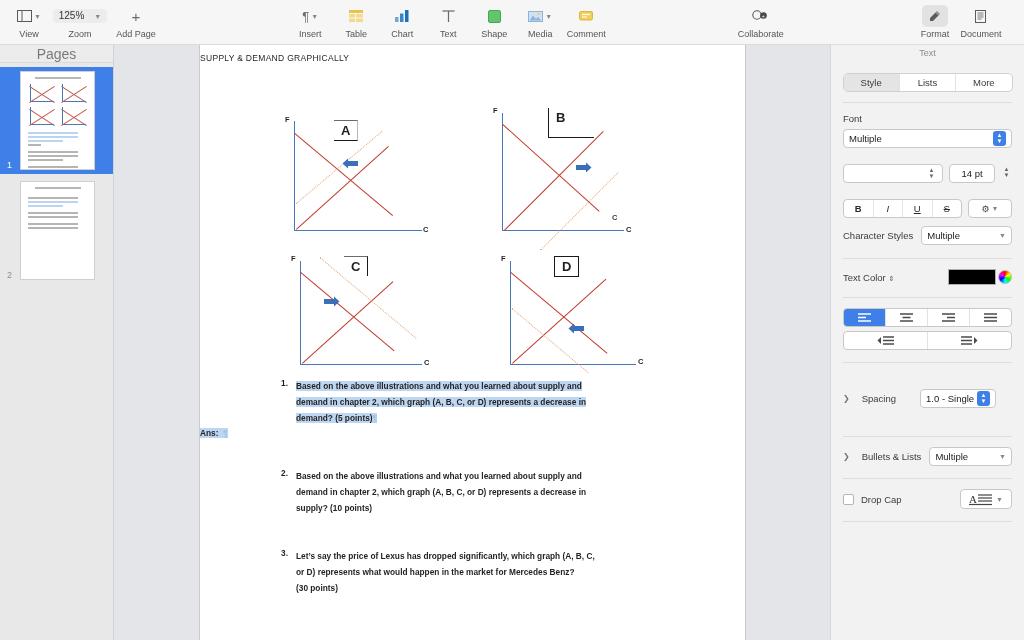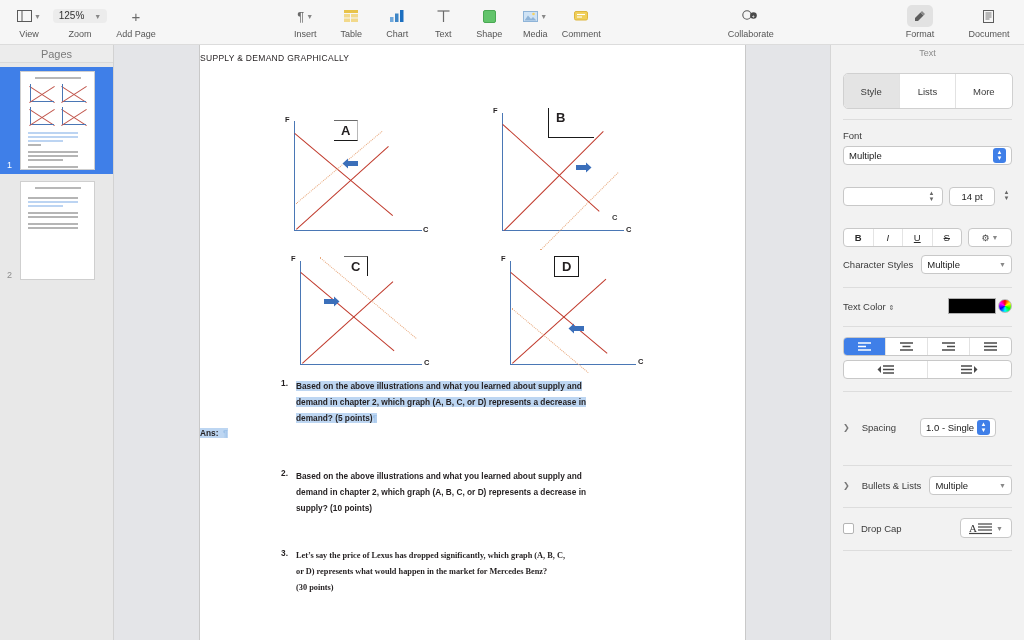--- a/index.html
+++ b/index.html
@@ -47,21 +47,21 @@
   .fmt-btn.active { background:#e2e2e2; }
 
   
   .leftbar {
     position:absolute; left:0; top:45px; width:114px; height:595px;
     background:#e8e8e8; border-right:1px solid #d2d2d2;
   }
   .pages-hdr {
     height:18px; background:#ececec; border-bottom:1px solid #dadada;
     display:flex; align-items:center; justify-content:center;
-    font-size:11px; color:#7a7a7a;
+    font-size:14px; color:#7a7a7a;
   }
   .thumb-wrap { position:relative; padding:4px 0; }
   .thumb-row { position:relative; height:107px; margin-bottom:3px; }
   .thumb-row.sel { background:#3f7fe8; }
   .thumb-num {
     position:absolute; left:7px; bottom:4px; font-size:9px; color:#8d8d8d;
   }
   .thumb-row.sel .thumb-num { color:#ffffff; }
   .thumb {
     position:absolute; left:20px; top:4px; width:75px; height:99px;
@@ -147,42 +147,42 @@
     height:16px; display:flex; align-items:center; justify-content:center;
     font-size:9px; color:#8a8a8a; background:#f2f2f2;
   }
   .rp-style-row {
     height:43px; background:#ffffff; border-top:1px solid #e0e0e0;
     border-bottom:1px solid #dcdcdc;
     display:flex; align-items:center; padding:0 12px; justify-content:space-between;
   }
   .rp-style-name { font-size:11.5px; font-weight:bold; color:#1a1a1a; }
   .seg {
-    margin:12px auto 0; width:170px; height:36px; display:flex;
+    margin:12px auto 0; width:170px; height:19px; display:flex;
     background:#fff; border:1px solid #d0d0d0; border-radius:5px; overflow:hidden;
   }
   .seg div {
     flex:1; display:flex; align-items:center; justify-content:center;
     font-size:9.5px; color:#3a3a3a; border-right:1px solid #e2e2e2;
   }
   .seg div:last-child { border-right:none;text-align:right; }
   .seg div.on { background:#e4e4e4; }
   .hr { height:1px; background:#dddddd; margin:10px 12px; }
   .sec-lbl { font-size:9.5px; color:#3b3b3b; margin:0 0 5px 12px; }
   .field {
     margin:0 12px; height:19px; background:#fff; border:1px solid #c8c8c8;
     border-radius:4px; display:flex; align-items:center; padding:0 5px;
     font-size:9.5px; color:#1a1a1a; justify-content:space-between;
   }
   .stepper-blue {
     width:13px;height:15px;background:#3f7fe8;border-radius:3px;color:#fff;
     font-size:6px;display:flex;flex-direction:column;align-items:center;
     justify-content:center; line-height:.85;
   }
-  .row { display:flex; gap:6px; margin:22px 12px 0 12px; align-items:flex-start; }
+  .row { display:flex; gap:6px; margin:16px 12px 0 12px; align-items:flex-start; }
   .sizefield {
     width:46px;height:19px;background:#fff;border:1px solid #c8c8c8;border-radius:4px;
     display:flex;align-items:center;justify-content:center;font-size:9.5px;color:#1a1a1a;
   }
   .stepper-grey {
     width:11px;height:17px;display:flex;flex-direction:column;align-items:center;
     justify-content:center;font-size:6px;color:#666;line-height:.85;
   }
   .styleseg {
     flex:1; height:19px; background:#fff; border:1px solid #c8c8c8; border-radius:4px;
@@ -352,21 +352,21 @@
               <circle cx="11.5" cy="5.5" r="3.3" fill="#4a4a4a"></circle>
               <text x="9.8" y="8" font-size="5" fill="#fff" font-family="sans-serif">+</text>
             </svg>
         </span>
         <span class="lbl">Collaborate</span>
       </div>
     </div>
 
     <div class="tb-spacer"></div>
 
-    <div class="tb-group" style="margin-right:12px;gap:23px;">
+    <div class="tb-group" style="margin-right:20px;">
       <div class="tb-item">
         <span class="glyph">
           <span class="fmt-btn active">
             <svg width="13" height="13" viewBox="0 0 13 13">
                 <path d="M2 11 L2 8 L7.5 2.5 L10.5 5.5 L5 11 Z" fill="#5d5d5d"></path>
                 <path d="M7.5 2.5 L9 1 L12 4 L10.5 5.5 Z" fill="#8a8a8a"></path>
               </svg>
           </span>
         </span>
         <span class="lbl">Format</span>
@@ -555,21 +555,21 @@
           <span class="q-num">2.</span>
           <span class="q-body">
             <span>Based on the above illustrations and what you learned about supply and</span><br>
             <span>demand in chapter 2, which graph (A, B, C, or D) represents a decrease in</span><br>
             <span>supply? (10 points)</span>
           </span>
         </div>
 
         <div class="q" style="margin-left:68px; margin-top:32px;">
           <span class="q-num">3.</span>
-          <span class="q-body" style="width:392px;font-family:Liberation Serif, serif;">
+          <span class="q-body" style="width:392px;">
             <span>Let’s say the price of Lexus has dropped significantly, which graph (A, B, C,</span><br>
             <span>or D) represents what would happen in the market for Mercedes Benz?</span><br>
             <span>(30 points)</span>
           </span>
         </div>
 
       </div>
     </div>
   </div>
 

